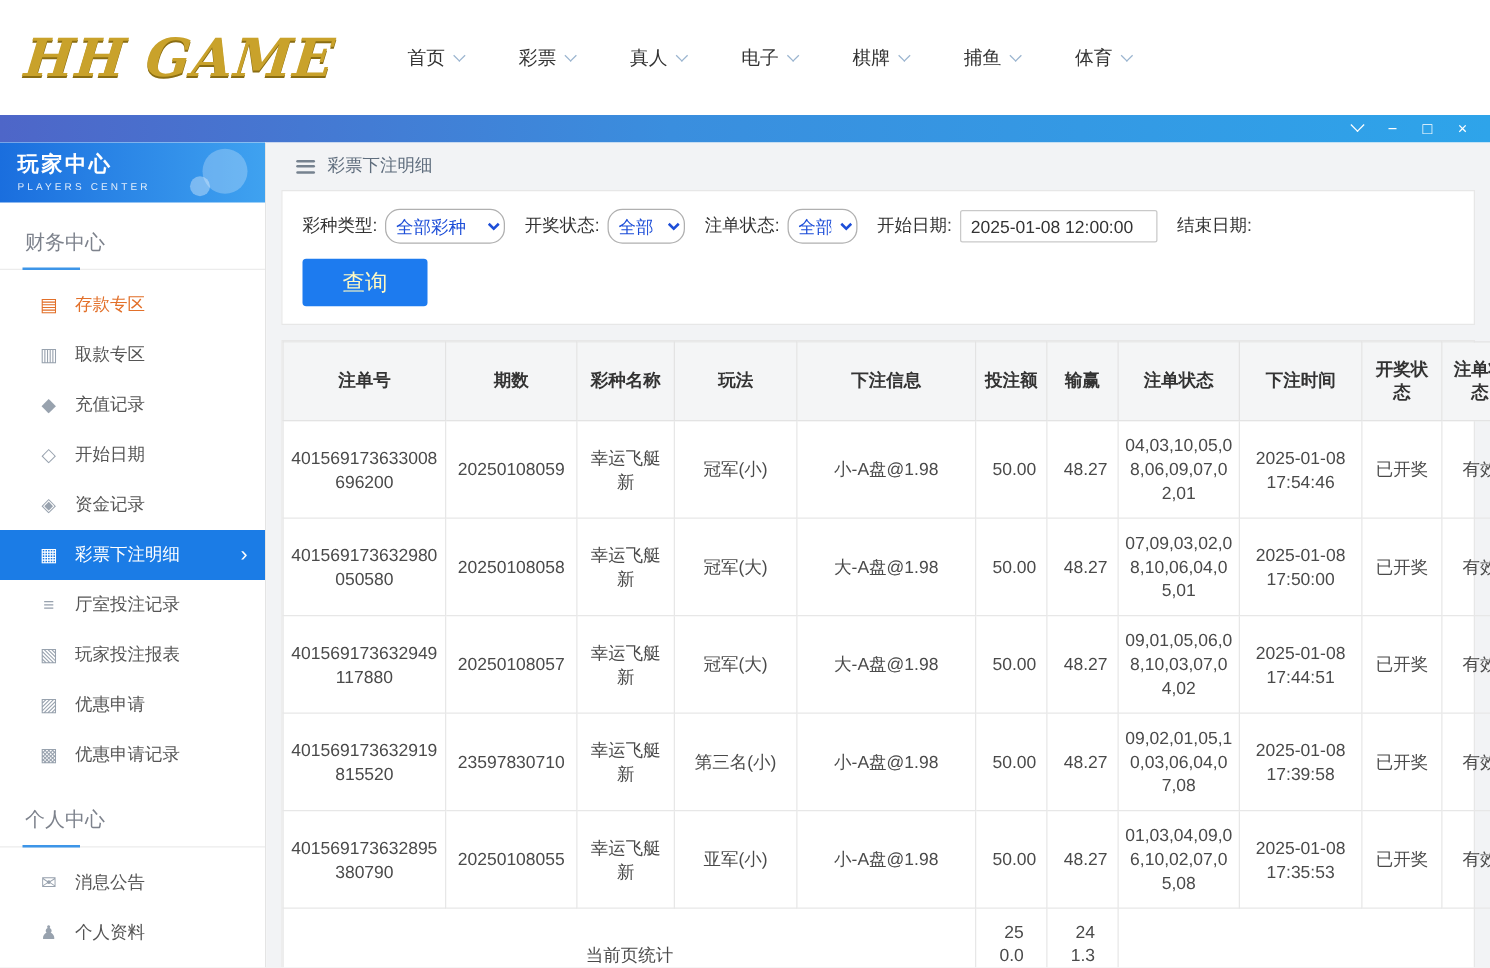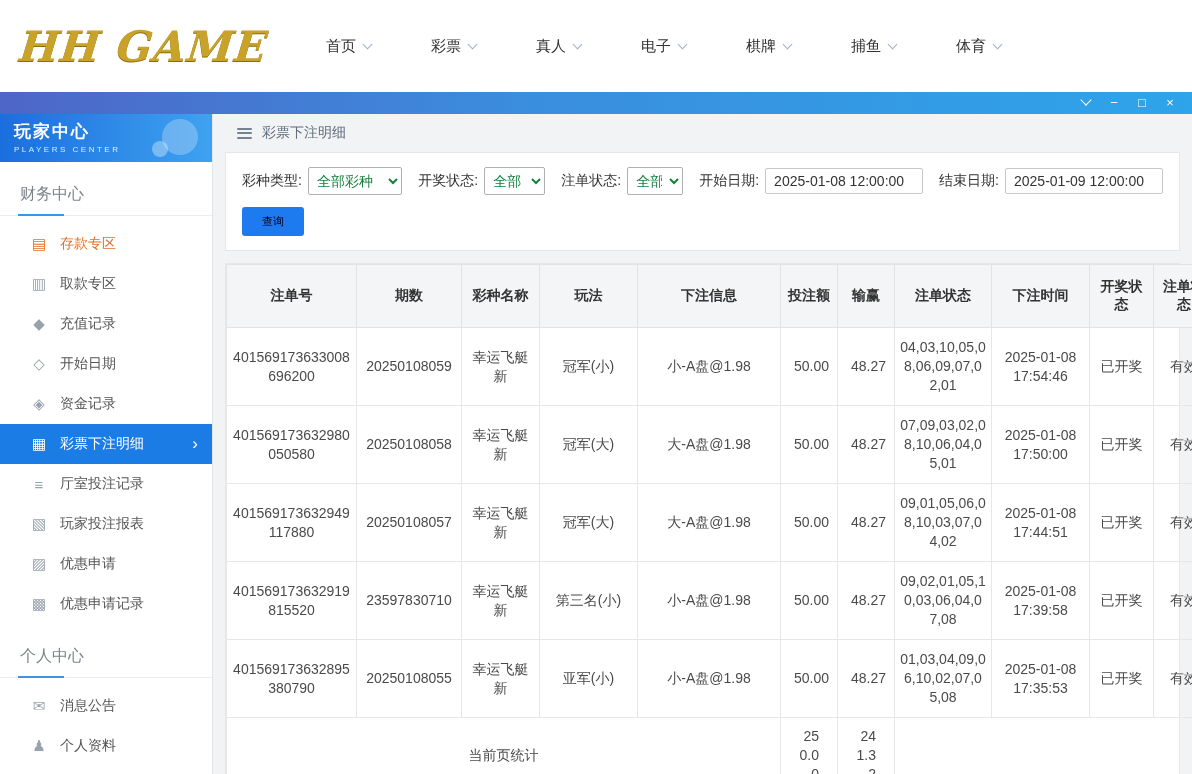--- a/index.html
+++ b/index.html
@@ -4,21 +4,21 @@
 <style>
   * { box-sizing: border-box; }
   body { margin:0; font-family:"Liberation Sans","DejaVu Sans",sans-serif; background:#ddd; }
   .app { width:1192px; height:774px; background:#fff; position:relative; overflow:hidden; margin:0 auto; }
 
   
   .topbar { height:92px; display:flex; align-items:center; background:#fff; padding:0 20px; }
   .logo { font-family:"DejaVu Serif",serif; font-style:italic; font-weight:800; font-size:42px;
           color:#c9a22b; letter-spacing:1px; transform:skewX(-6deg); white-space:nowrap;
           text-shadow:0 1px 0 #8a6d12; }
-  .mainnav { display:flex; gap:60px; margin-left:58px; }
+  .mainnav { display:flex; gap:44px; margin-left:58px; }
   .nav-item { display:flex; align-items:center; gap:8px; font-size:15px; color:#333; cursor:pointer; }
   .chev { width:7px; height:7px; border-right:1.6px solid #9ab4cf; border-bottom:1.6px solid #9ab4cf;
           transform:rotate(45deg); margin-top:-4px; }
 
   
   .titlebar { height:22px; background:linear-gradient(90deg,#4e66c8 0%,#3a8ede 45%,#2ea4ea 100%);
               display:flex; align-items:center; justify-content:flex-end; padding-right:8px; }
   .win-btn { color:#fff; width:28px; text-align:center; font-size:13px; line-height:22px; cursor:pointer; }
   .win-chev { width:8px; height:8px; border-right:1.6px solid #fff; border-bottom:1.6px solid #fff;
               transform:rotate(45deg); display:inline-block; margin-bottom:3px; }
@@ -56,27 +56,27 @@
   .breadcrumb { height:38px; display:flex; align-items:center; gap:10px; color:#5f6d7d;
                 font-size:14px; padding-left:12px; }
   .burger { width:15px; height:11px; display:flex; flex-direction:column; justify-content:space-between; }
   .burger span { height:2px; background:#76828f; border-radius:1px; }
 
   .card { background:#fff; border:1px solid #e7e7e7; }
   .filter-card { padding:14px 16px; }
   .filter-row { display:flex; align-items:center; gap:6px; font-size:14px; color:#333; }
   .f-label { margin-left:10px; white-space:nowrap;text-align:right; }
   .f-label:first-child { margin-left:0; }
-  select { height:28px; border:1px solid #b0b0b0; border-radius:2px; background:#fff;
-           font-size:14px; font-family:inherit; color:#15803d; padding:0 4px; }
+  select { height:28px; border:1px solid #b0b0b0; border-radius:12px; background:#fff;
+           font-size:14px; font-family:inherit; color:#1d4ed8; padding:0 4px; }
   .date-input { height:26px; width:158px; border:1px solid #c9c9c9; border-radius:2px;
                 font-size:14px; padding:0 8px; color:#333; font-family:inherit; }
   .btn-row { margin-top:12px; }
-  .query-btn { background:#1d7bef; color:#000000; border:none; border-radius:3px; font-size:11px;
-               padding:7px 20px; cursor:pointer; }
+  .query-btn { background:#1d7bef; color:#fef9c3; border:none; border-radius:3px; font-size:18px;
+               padding:7px 32px; cursor:pointer; }
 
   .table-card { margin-top:12px; }
   table { width:100%; border-collapse:collapse; table-layout:fixed; font-size:14px; color:#4a4a4a; }
   th { background:#f4f5f6; font-weight:bold; color:#333; padding:13px 4px; border:1px solid #e3e3e3;
        overflow-wrap:break-word; }
   td { padding:10px 5px; border:1px solid #e7e7e7; text-align:center; vertical-align:middle;
        line-height:19px; overflow-wrap:break-word; }
   td.ba { word-break:break-all; }
   td.num { text-align:right; padding-right:8px; }
   .sum-row td { padding:9px 18px; }
@@ -211,21 +211,20 @@
         <div class="filter-row">
           <span class="f-label">彩种类型:</span>
           <select style="width:96px;"><option>全部彩种</option></select>
           <span class="f-label">开奖状态:</span>
           <select style="width:62px;"><option>全部</option></select>
           <span class="f-label">注单状态:</span>
           <select style="width:56px;"><option>全部</option></select>
           <span class="f-label">开始日期:</span>
           <input class="date-input" value="2025-01-08 12:00:00" style="">
           <span class="f-label">结束日期:</span>
-          <input class="date-input" value="2025-01-09 12:00:00" style="">
         </div>
         <div class="btn-row">
           <button class="query-btn">查询</button>
         </div>
       </div>
 
       <div class="card table-card">
         <table>
           <colgroup>
             <col style="width:130px">

